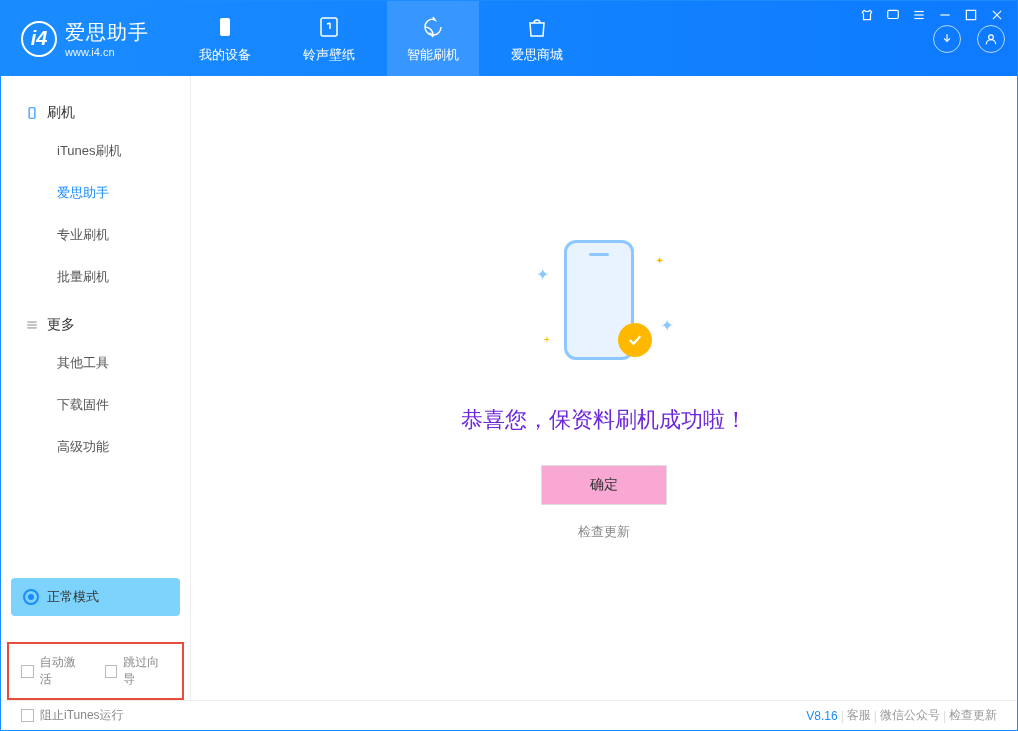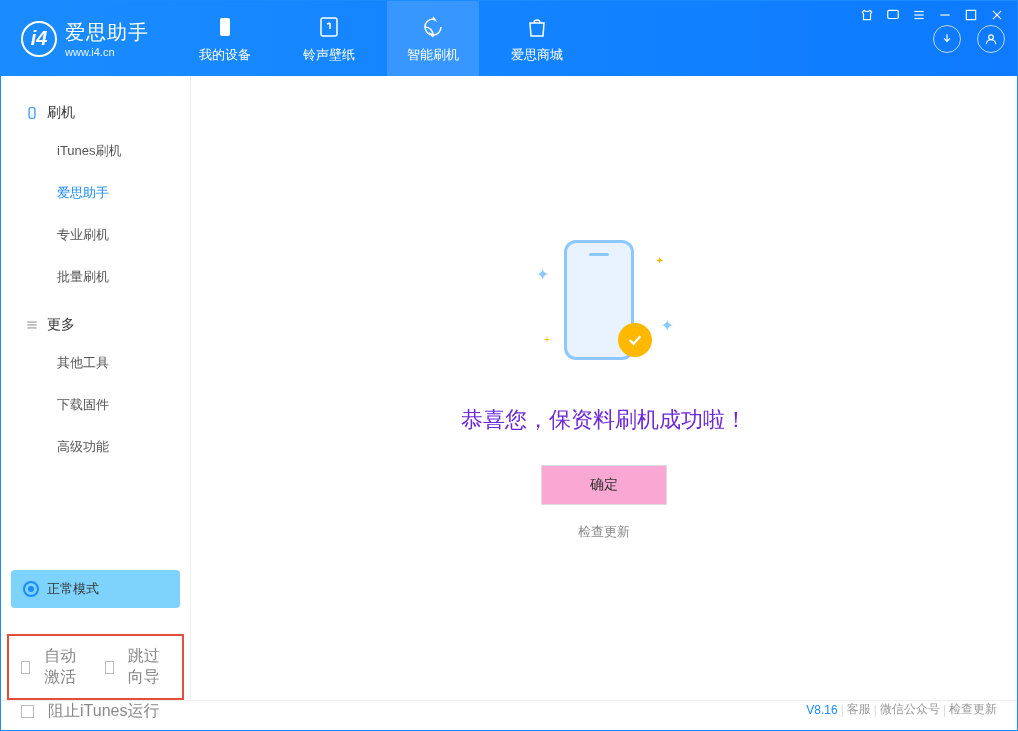--- a/index.html
+++ b/index.html
@@ -32,36 +32,36 @@
 .device-panel { margin: auto 10px 10px 10px; }
 .mode-box { background: #7dd3fc; border-radius: 4px; padding: 10px 12px; display: flex; align-items: center; gap: 8px; font-size: 13px; color: #333; margin-bottom: 10px; }
 .mode-dot { width: 16px; height: 16px; border-radius: 50%; border: 2px solid #1a8cff; display: flex; align-items: center; justify-content: center; }
 .mode-dot::after { content: ""; width: 6px; height: 6px; background: #1a8cff; border-radius: 50%; }
 .device-box { background: #f2f6fa; border-radius: 4px; padding: 10px 12px; font-size: 13px; }
 .device-name { display: flex; align-items: center; gap: 8px; color: #1a8cff; font-weight: 500; }
 .device-badge { display: inline-block; background: #d6e9ff; color: #1a8cff; font-size: 11px; padding: 2px 10px; border-radius: 10px; margin: 6px 0 2px 22px; }
 .device-sub { color: #aaa; font-size: 11px; margin-left: 22px; }
 
 .checkbox-row { border: 2px solid #e74c3c; padding: 10px 12px; margin: 6px 6px 0 6px; display: flex; gap: 18px; }
-.chk { display: flex; align-items: center; gap: 14px; font-size: 16px; color: #888; cursor: pointer; }
+.chk { display: flex; align-items: center; gap: 6px; font-size: 12px; color: #888; cursor: pointer; }
 .chk-box { width: 13px; height: 13px; border: 1px solid #bbb; }
 
 .main { flex: 1; display: flex; flex-direction: column; align-items: center; justify-content: center; }
 .illust { position: relative; width: 140px; height: 140px; margin-bottom: 30px; }
 .phone-shape { position: absolute; left: 30px; top: 5px; width: 70px; height: 120px; border: 3px solid #8cc8ff; border-radius: 12px; background: #e8f3ff; }
 .phone-line { position: absolute; left: 50%; top: 10px; transform: translateX(-50%); width: 20px; height: 3px; background: #8cc8ff; border-radius: 2px; }
 .check-circle { position: absolute; right: 22px; bottom: 18px; width: 34px; height: 34px; background: #ffb800; border-radius: 50%; display: flex; align-items: center; justify-content: center; }
 .sparkle { position: absolute; color: #8cc8ff; font-size: 16px; }
 .s1 { left: 2px; top: 30px; } .s2 { right: 10px; top: 20px; color: #ffb800; font-size: 10px; } .s3 { left: 10px; bottom: 30px; color: #ffb800; font-size: 10px; } .s4 { right: 0; bottom: 40px; }
 
 .msg { font-size: 22px; color: #6d28d9; margin-bottom: 30px; }
 .ok-btn { border: 1px solid #ddd; background: #f9a8d4; padding: 10px 48px; font-size: 14px; color: #333; cursor: pointer; margin-bottom: 18px; }
 .log-link { font-size: 13px; color: #888; cursor: pointer; }
 
-.footer { height: 30px; border-top: 1px solid #eee; display: flex; align-items: flex-start; padding: 0 20px; font-size: 12px; color: #999; }
+.footer { height: 30px; border-top: 1px solid #eee; display: flex; align-items: center; padding: 0 20px; font-size: 12px; color: #999; }
 .footer-right { margin-left: auto; display: flex; align-items: center; gap: 3px; }
 .ver { color: #1a8cff; }
 .divider { color: #ddd; }
 .footer-link { cursor: pointer; }
 </style>
 </head>
 <body>
 
 <div class="header">
   <div class="logo-block">

